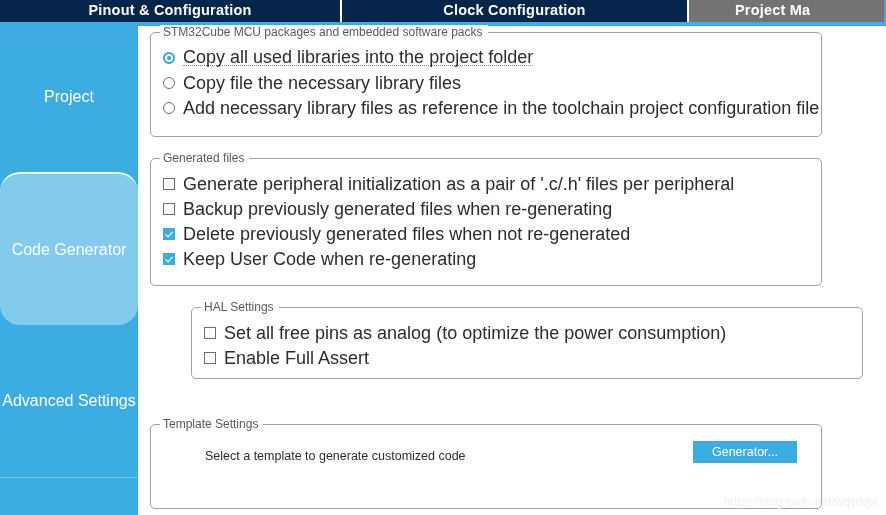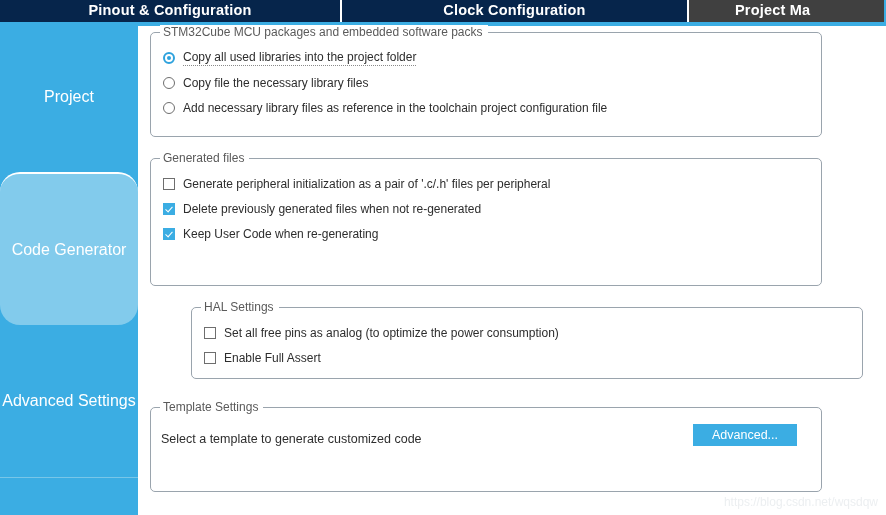--- a/index.html
+++ b/index.html
@@ -36,21 +36,21 @@
     font-weight: bold;
     box-sizing: border-box;
     white-space: nowrap;
     overflow: hidden;
     background: #06254b;
     letter-spacing: .2px;
   }
   .tab.t1 { width: 342px; border-right: 2px solid #ffffff; text-align: center; }
   .tab.t2 { width: 347px; border-right: 2px solid #ffffff; }
   .tab.t3 {
-    background: #404040;
+    background: #737373;
     width: 195px;
     text-align: left;
     padding-left: 46px;
   }
   #tabbar-underline {
     position: absolute;
     left: 0; top: 22px;
     width: 886px;
     height: 4px;
     background: #3bade3;
@@ -112,28 +112,28 @@
     white-space: nowrap;
     line-height: 14px;
   }
   .group-body {
     padding: 12px 10px 10px 10px;
   }
 
   #grp-packages { top: 6px;   height: 105px; }
   #grp-generated{ top: 132px; height: 128px; }
   #grp-hal      { top: 281px; height: 72px; margin-left: 41px;  }
-  #grp-template { top: 381px; height: 85px;  }
+  #grp-template { top: 398px; height: 85px; padding-left: 44px;  }
 
   
   .opt {
     display: flex;
     align-items: center;
     height: 25px;
-    font-size: 12px;
+    font-size: 18px;
     color: #2d2d2d;
     white-space: nowrap;
   }
   .opt-label { line-height: 14px; }
   .opt-label.focused {
     border-bottom: 1px dotted #8a8a8a;
     padding-bottom: 1px;
   }
 
   
@@ -272,20 +272,24 @@
   </div>
 
   <div class="group" id="grp-generated">
     <div class="group-label">Generated files</div>
     <div class="group-body">
       <div class="opt">
         <span class="checkbox"></span>
         <span class="opt-label">Generate peripheral initialization as a pair of '.c/.h' files per peripheral</span>
       </div>
       <div class="opt">
+        <span class="checkbox"></span>
+        <span class="opt-label">Backup previously generated files when re-generating</span>
+      </div>
+      <div class="opt">
         <span class="checkbox checked"></span>
         <span class="opt-label">Delete previously generated files when not re-generated</span>
       </div>
       <div class="opt">
         <span class="checkbox checked"></span>
         <span class="opt-label">Keep User Code when re-generating</span>
       </div>
     </div>
   </div>
 
@@ -301,20 +305,20 @@
         <span class="opt-label">Enable Full Assert</span>
       </div>
     </div>
   </div>
 
   <div class="group" id="grp-template">
     <div class="group-label">Template Settings</div>
     <div class="group-body">
       <div id="template-row">
         <div id="template-text">Select a template to generate customized code</div>
-        <button id="settings-button">Advanced...</button>
+        <button id="settings-button">Generator...</button>
       </div>
     </div>
   </div>
 
 </div>
 
 <div id="watermark">https://blog.csdn.net/wqsdqw</div>
 
 </body></html>

